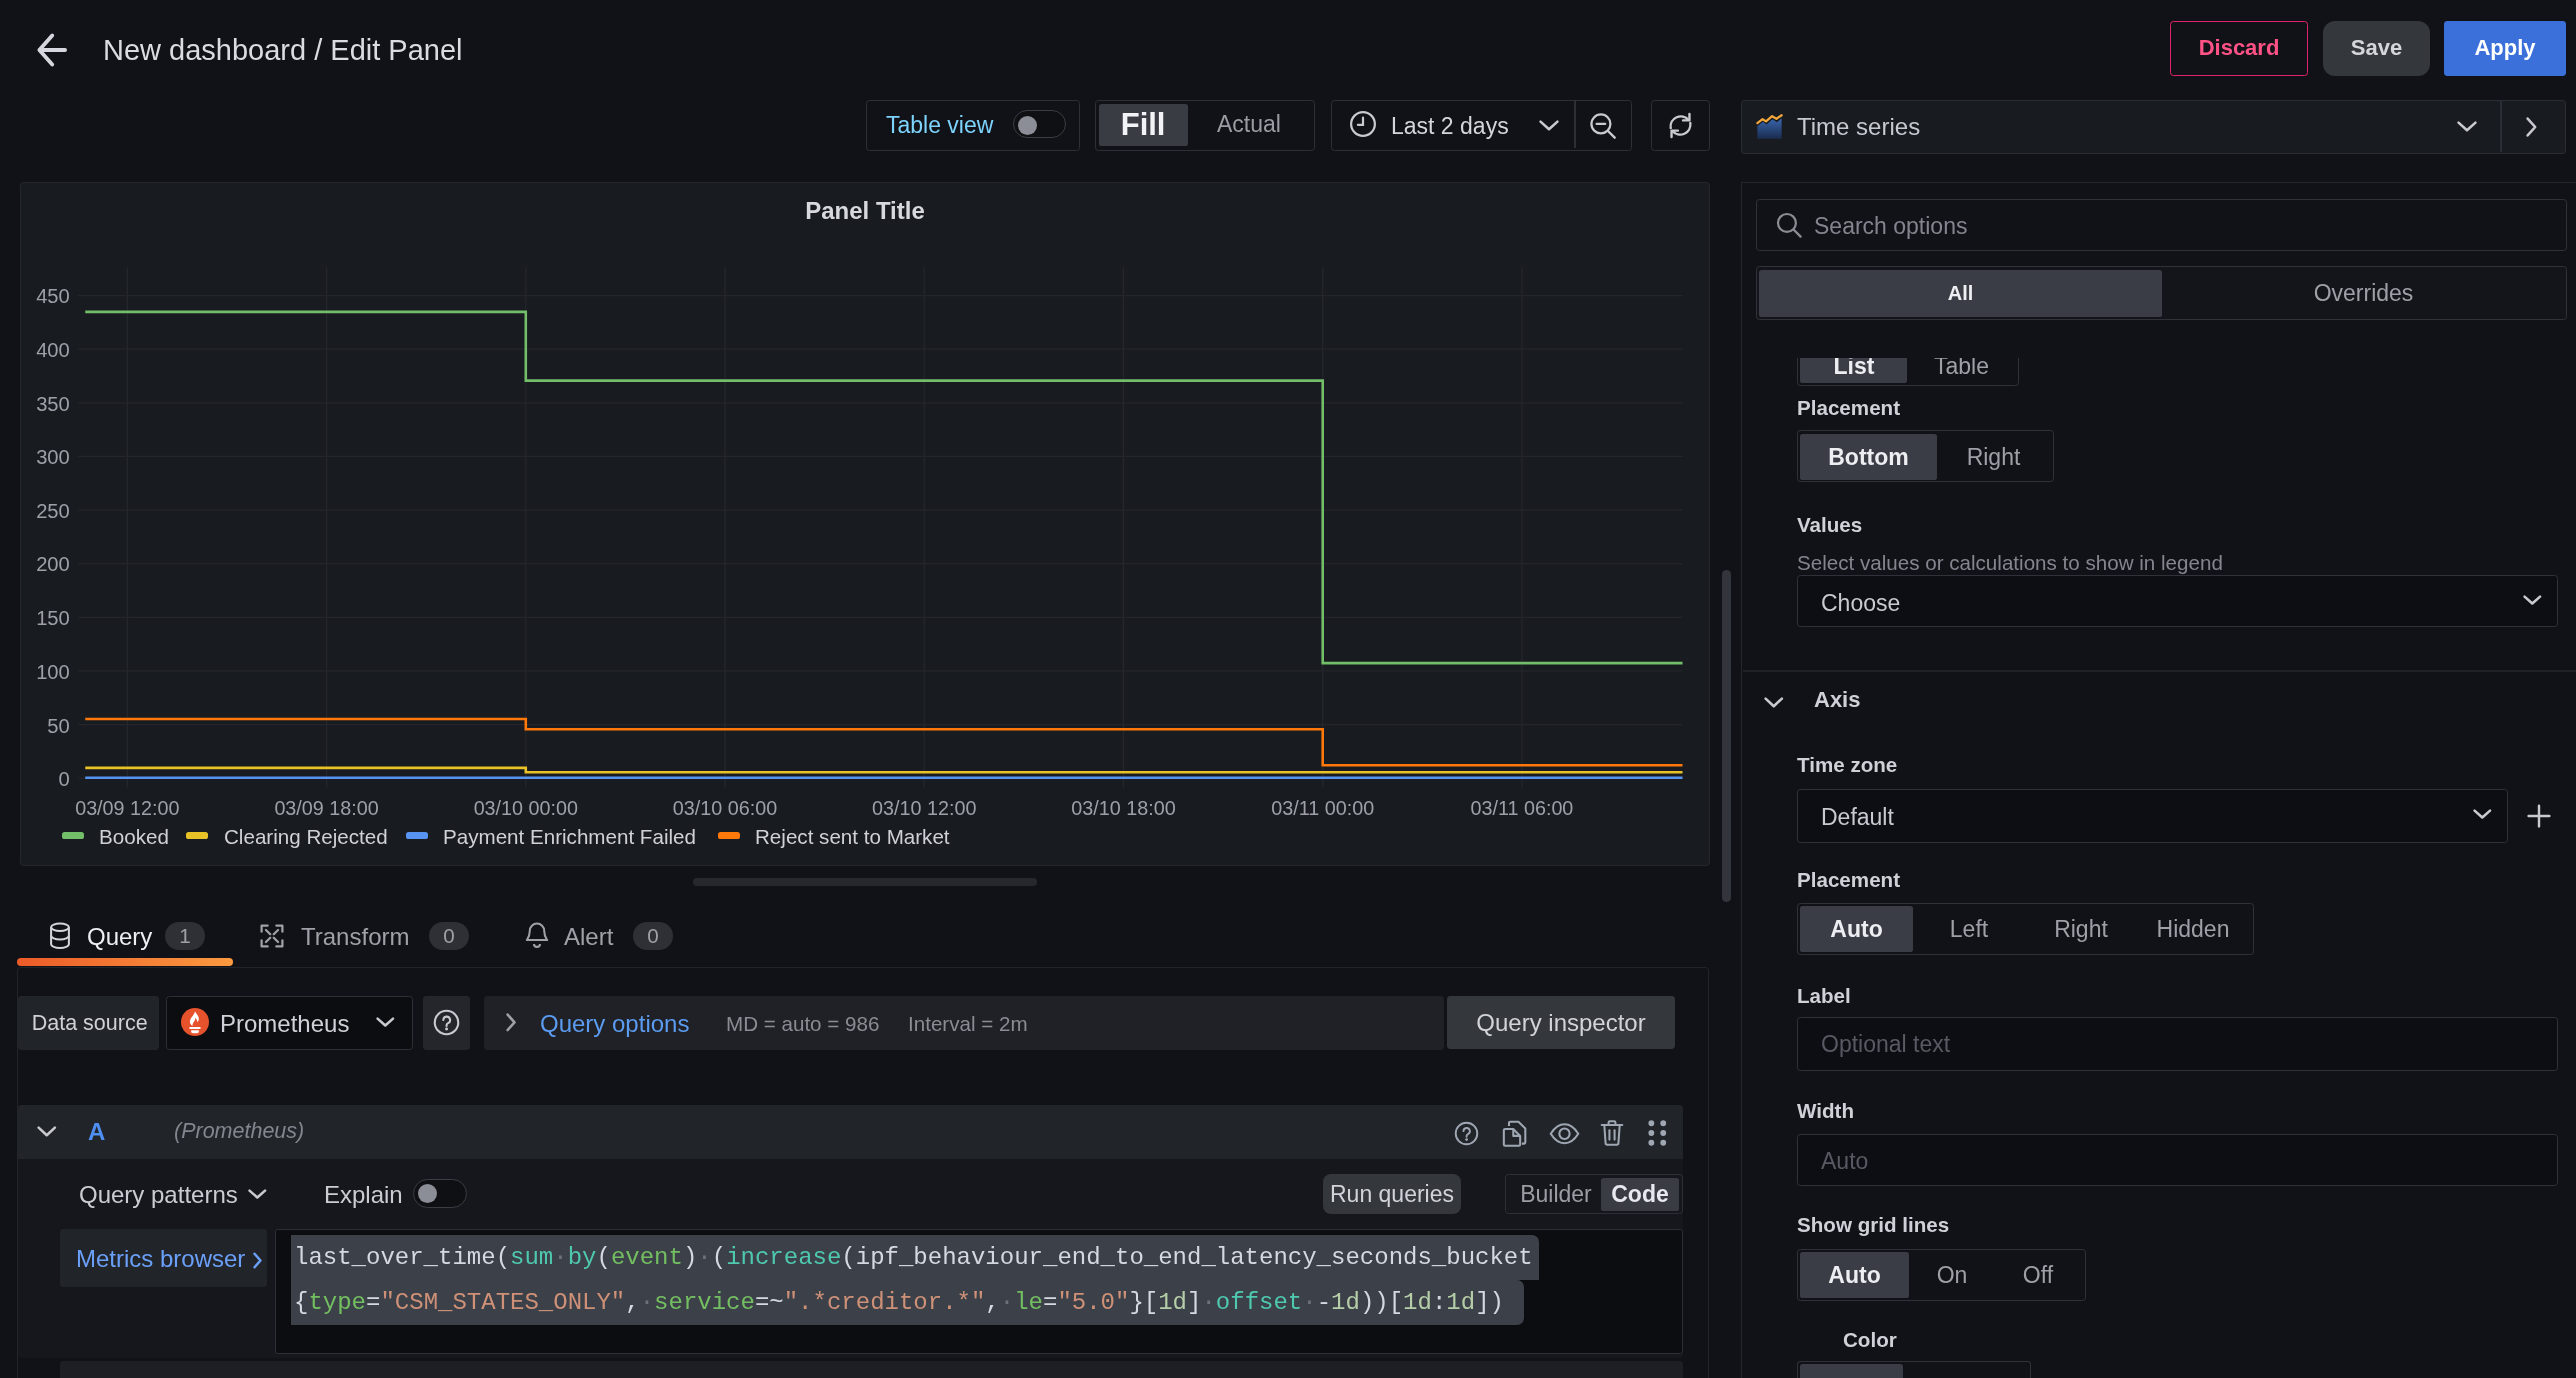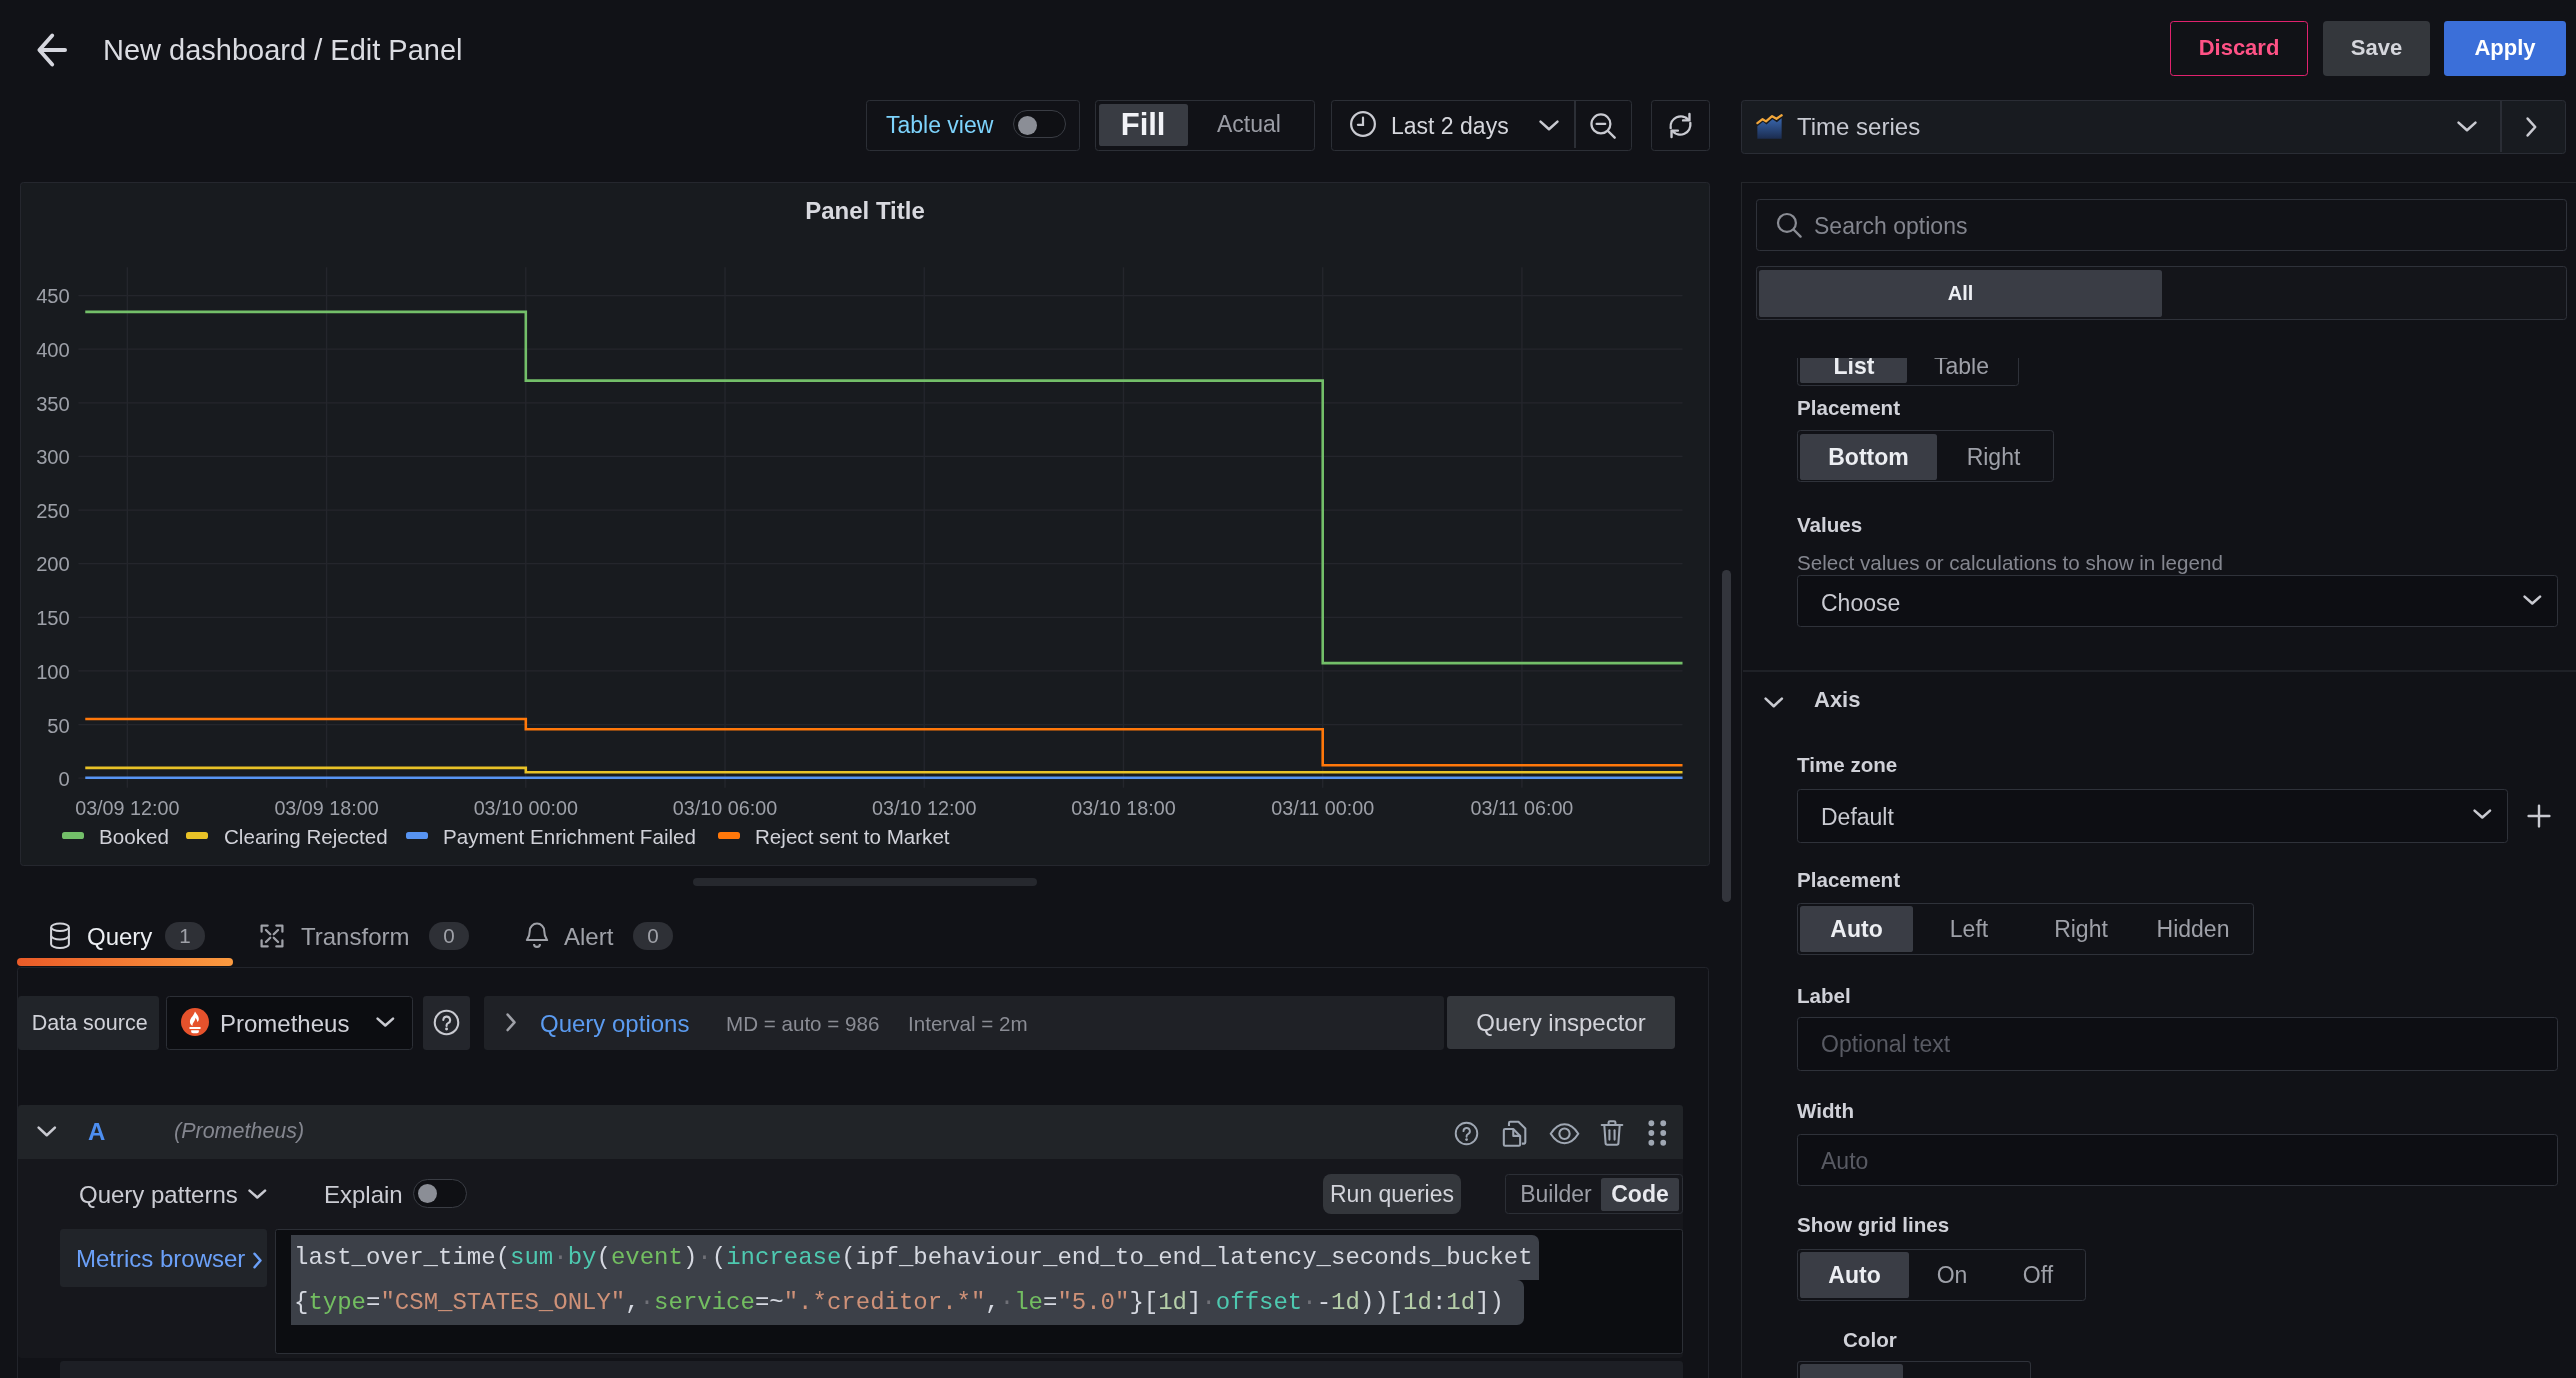--- a/index.html
+++ b/index.html
@@ -12,21 +12,21 @@
 <body>
 <div class="abs" style="left:0;top:0;width:2576px;height:1379px;">
 
 
 <svg class="abs" style="left:34px;top:32px" width="33" height="36" viewBox="0 0 38 42">
   <path d="M21 4 L6 21 L21 38 M7 21 H36" stroke="#d5d6de" stroke-width="4.5" fill="none" stroke-linecap="round" stroke-linejoin="round"></path>
 </svg>
 <div class="abs" style="left:103px;top:34px;font-size:29px;color:#dbdce2;">New dashboard / Edit Panel</div>
 
 <div class="abs" style="left:2170px;top:20.6px;width:138px;height:55px;border:1.7px solid #e0226e;border-radius:3.4px;color:#ff5286;font-size:22px;font-weight:bold;display:flex;align-items:center;justify-content:center;">Discard</div>
-<div class="abs" style="left:2323px;top:20.6px;width:107px;height:55px;background:#34373c;border-radius:4px;color:#d5d6dc;font-size:22px;font-weight:bold;display:flex;align-items:center;justify-content:center;">Save</div>
+<div class="abs" style="left:2323px;top:20.6px;width:107px;height:55px;background:#34373c;border-radius:12px;color:#d5d6dc;font-size:22px;font-weight:bold;display:flex;align-items:center;justify-content:center;">Save</div>
 <div class="abs" style="left:2444px;top:20.6px;width:122px;height:55px;background:#3b6fd9;border-radius:3.4px;color:#ffffff;font-size:22px;font-weight:bold;display:flex;align-items:center;justify-content:center;">Apply</div>
 
 
 <div class="abs row" style="left:866px;top:100px;width:214px;height:51px;border:1.7px solid #2c2f36;border-radius:3.4px;padding-left:19px;">
   <span style="font-size:23px;color:#7dd3fc;">Table view</span>
   <span class="abs" style="left:146px;top:9.4px;width:53px;height:28px;background:#0f1014;border:1.7px solid #3a3d44;border-radius:14.6px;"></span>
   <span class="abs" style="left:151px;top:14.6px;width:19px;height:19px;background:#8b8e96;border-radius:50%;"></span>
 </div>
 <div class="abs" style="left:1095px;top:100px;width:220px;height:51px;border:1.7px solid #2c2f36;border-radius:3.4px;">
   <div class="abs" style="left:2.6px;top:2.6px;width:89px;height:42px;background:#393c43;border-radius:2.6px;color:#f2f3f7;font-size:31px;font-weight:bold;display:flex;align-items:center;justify-content:center;">Fill</div>
@@ -285,20 +285,21 @@
 <div class="abs" style="left:1741px;top:182px;width:835px;height:1197px;border-left:1.7px solid #24262b;border-top:1.7px solid #24262b;"></div>
 <div class="abs" style="left:1756px;top:199px;width:811px;height:52px;border:1.7px solid #2f323a;border-radius:3.4px;"></div>
 <svg class="abs" style="left:1775px;top:211px" width="29" height="29" viewBox="0 0 34 34">
   <circle cx="14" cy="14" r="10.5" stroke="#8a8c94" stroke-width="2.6" fill="none"></circle>
   <path d="M22 22 L30 30" stroke="#8a8c94" stroke-width="2.8" stroke-linecap="round"></path>
 </svg>
 <div class="abs" style="left:1814px;top:213px;font-size:23px;color:#83858e;">Search options</div>
 
 <div class="abs" style="left:1756px;top:266px;width:811px;height:54px;background:#14151a;border:1.7px solid #2f323a;border-radius:3.4px;"></div>
 <div class="abs" style="left:1759px;top:270px;width:403px;height:47px;background:#3a3d45;border-radius:2.6px;color:#eceef2;font-size:20px;font-weight:bold;display:flex;align-items:center;justify-content:center;">All</div>
+<div class="abs" style="left:2162px;top:270px;width:403px;height:47px;color:#9ea0a8;font-size:23px;display:flex;align-items:center;justify-content:center;">Overrides</div>
 
 
 <div class="abs" style="left:1797px;top:338px;width:222px;height:28px;overflow:hidden;margin-top:20px;">
   <div class="abs" style="left:0px;top:-25px;width:222px;height:53px;border:1.7px solid #2f323a;border-radius:3.4px;"></div>
   <div class="abs" style="left:3.4px;top:-21.5px;width:107px;height:46px;background:#3a3d45;border-radius:2.6px;"></div>
   <div class="abs" style="left:3.4px;top:-5.2px;width:107px;text-align:center;color:#eceef2;font-size:23px;font-weight:bold;">List</div>
   <div class="abs" style="left:111px;top:-5.2px;width:107px;text-align:center;color:#9ea0a8;font-size:23px;">Table</div>
 </div>
 
 <div class="abs" style="left:1797px;top:396px;font-size:20.6px;font-weight:bold;color:#d0d1d8;">Placement</div>

